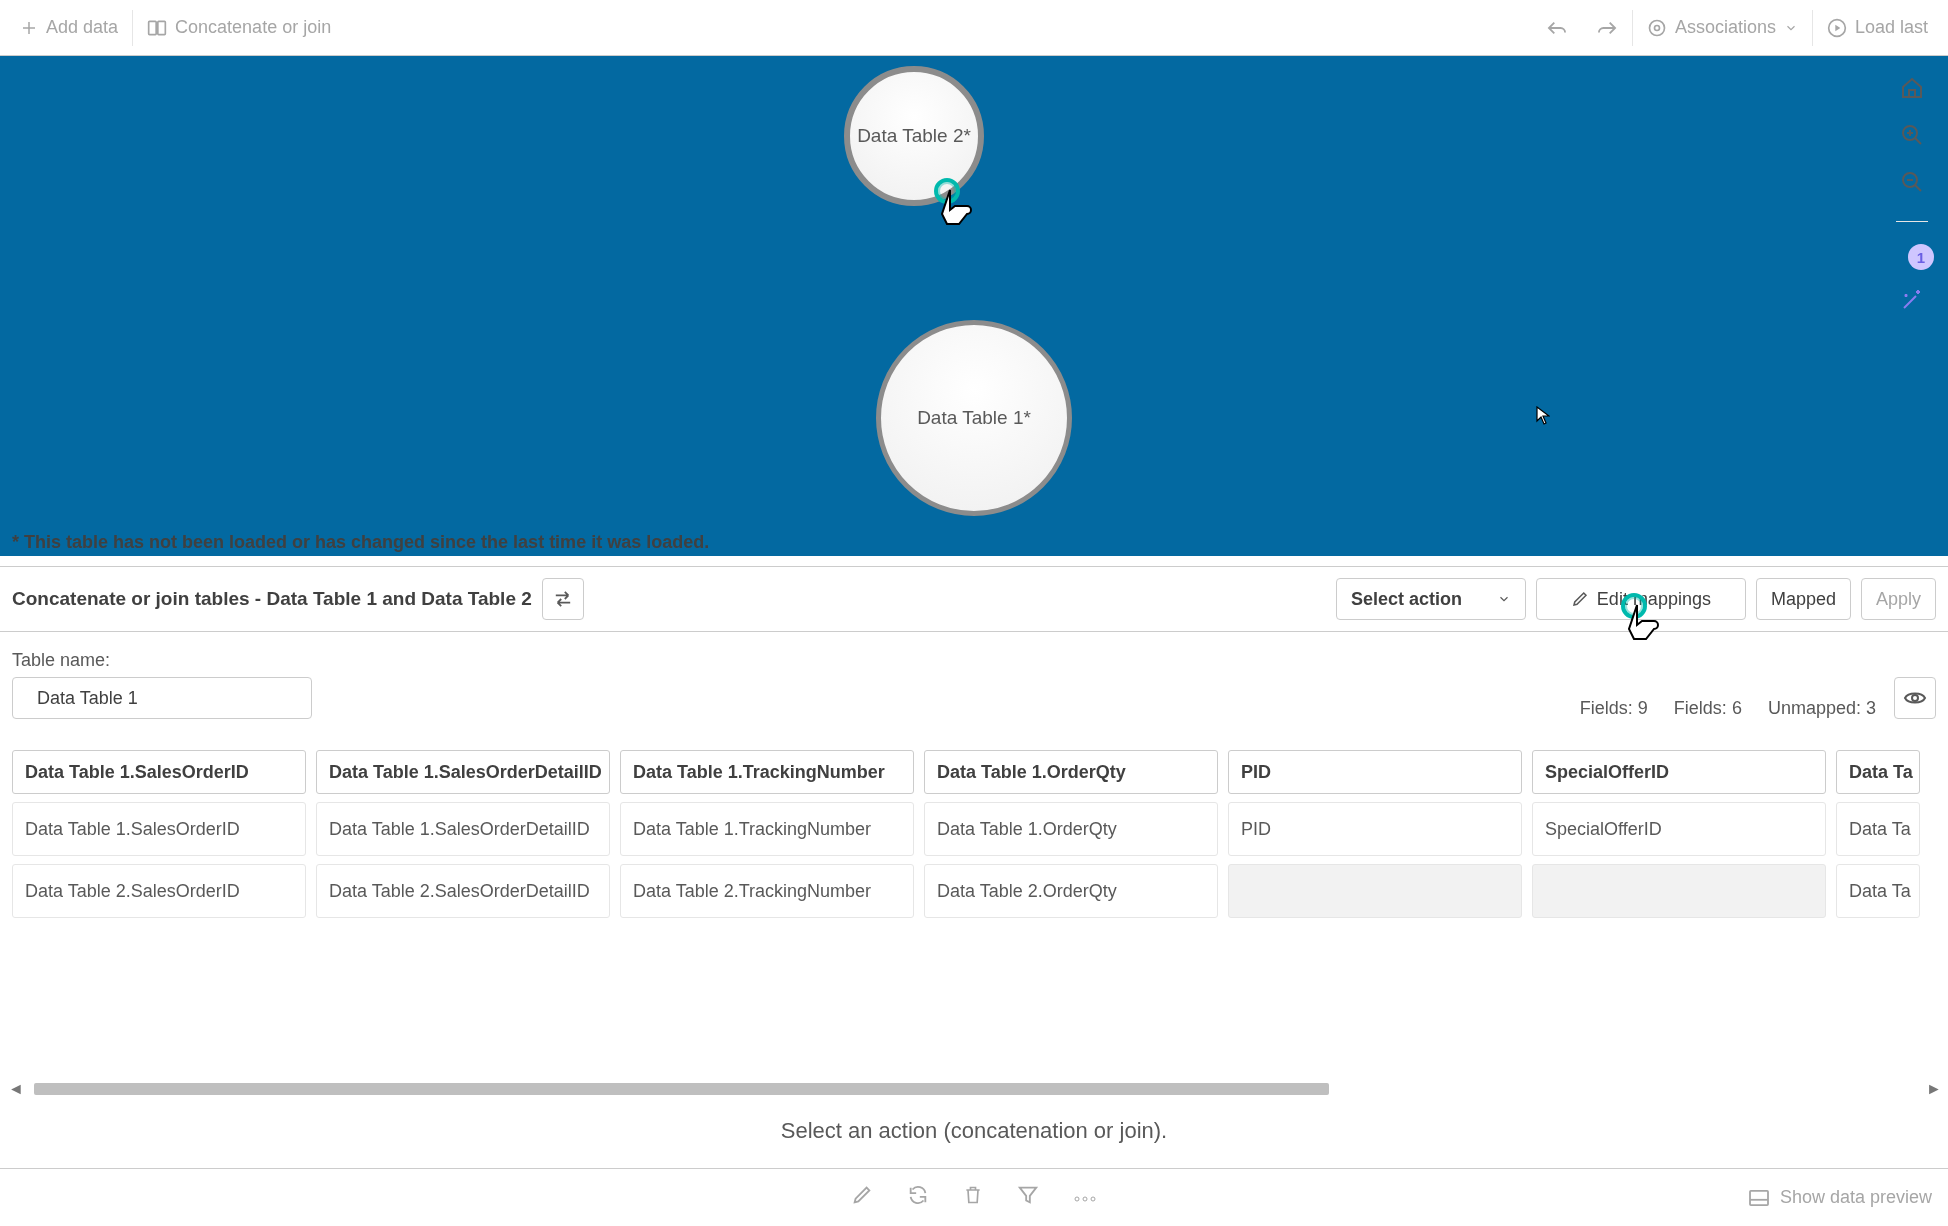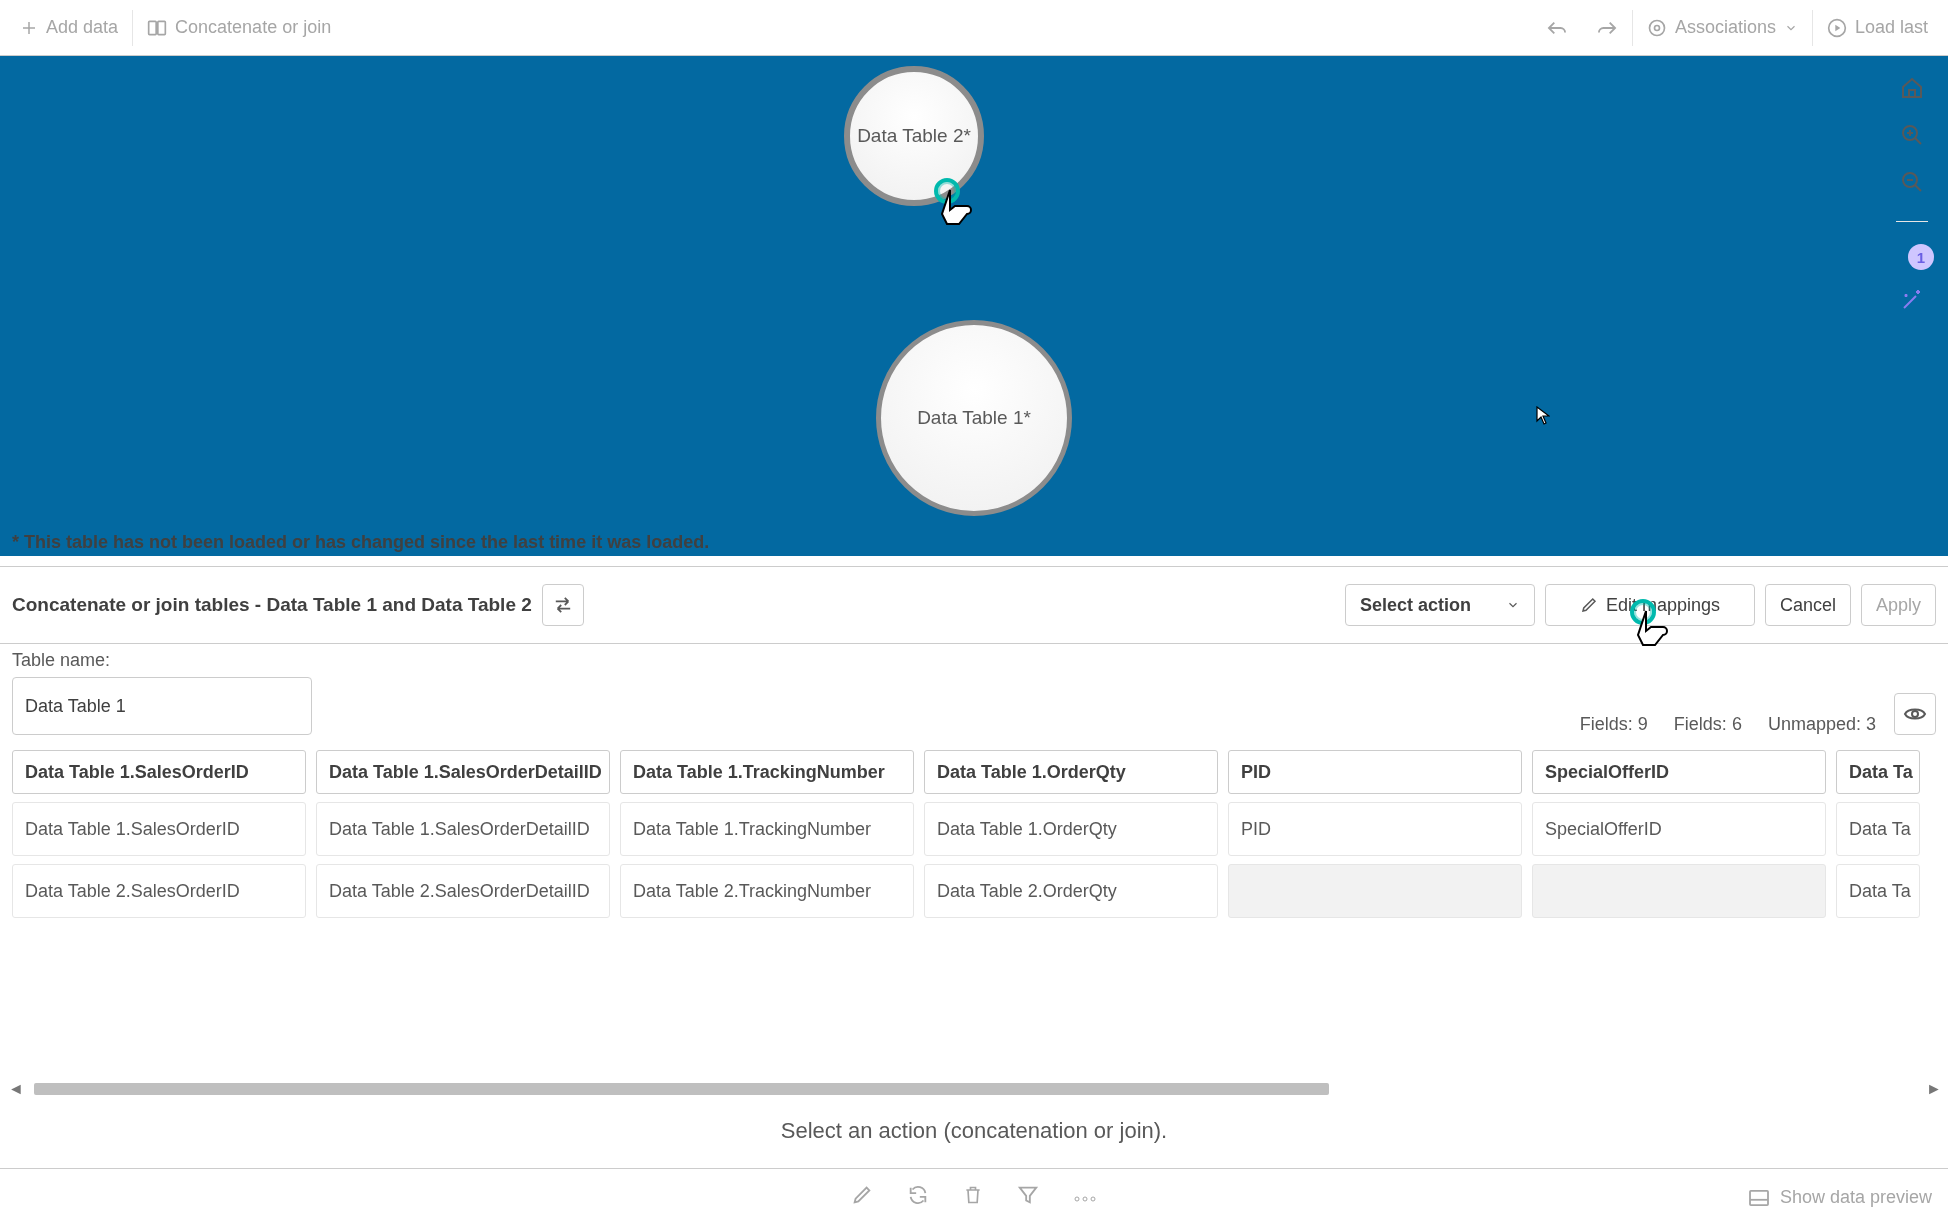--- a/index.html
+++ b/index.html
@@ -79,21 +79,21 @@
   .note {
     position:absolute;left:12px;top:532px;
     font-weight:600;color:#404040;font-size:18px;
   }
 
   
   .actionbar {
     position:absolute;left:0;right:0;top:566px;
     border-top:1px solid var(--grey-border);
     border-bottom:1px solid var(--grey-border);
-    height:78px;display:flex;align-items:center;padding:0 12px;gap:10px;
+    height:66px;display:flex;align-items:center;padding:0 12px;gap:10px;
     background:#fff;
   }
   .actionbar .title {font-weight:600;font-size:19px;color:#404040;}
   .sq-btn {
     height:42px;border:1px solid var(--grey-border);border-radius:4px;
     background:#fff;display:flex;align-items:center;justify-content:center;
     padding:0 14px;color:#404040;font-size:18px;gap:8px;cursor:pointer;
   }
   .sq-btn.icon-only{width:42px;padding:0;}
   .sq-btn.disabled{color:var(--grey-disabled);cursor:default;}
@@ -104,22 +104,22 @@
   
   .namerow {
     position:absolute;left:12px;right:12px;top:650px;
     display:flex;align-items:flex-end;gap:18px;
   }
   .namerow .lbl{font-size:18px;color:#595959;}
   .namerow .field{
     display:flex;flex-direction:column;gap:6px;
   }
   .namerow input{
-    width:300px;height:58px;border:1px solid var(--grey-border);border-radius:4px;
-    padding:0 12px;font-size:18px;color:#404040;
+    width:300px;height:42px;border:1px solid var(--grey-border);border-radius:4px;
+    padding:0 24px;font-size:18px;color:#404040;
   }
   .namerow .spacer{flex:1;}
   .stats{display:flex;align-items:center;gap:26px;font-size:18px;color:#595959;white-space:nowrap;}
   .eye-btn{width:42px;height:42px;border:1px solid var(--grey-border);border-radius:4px;display:flex;align-items:center;justify-content:center;}
 
   
   .grid {
     position:absolute;left:12px;right:0;top:750px;
     display:flex;gap:10px;
     overflow:hidden;
@@ -296,21 +296,21 @@
       </svg>
     <span>Edit mappings</span>
     <div class="touch-cursor" style="left:84px;top:14px">
       <div class="ring"></div>
       <svg width="34" height="40" viewBox="0 0 34 40">
           <path d="M10 2 v20 l5 -4 h12 a4 4 0 0 1 0 8 l-8 10 h-12 l-5 -10 z" fill="#fff" stroke="#000" stroke-width="2"></path>
         </svg>
     </div>
   </div>
   <div class="sq-btn">
-    <span>Cancel</span>
+    <span>Mapped</span>
   </div>
   <div class="sq-btn disabled">
     <span>Apply</span>
   </div>
 </div>
 
 <div class="namerow">
   <div class="field">
     <span class="lbl">Table name:</span>
     <input type="text" value="Data Table 1" style="">

